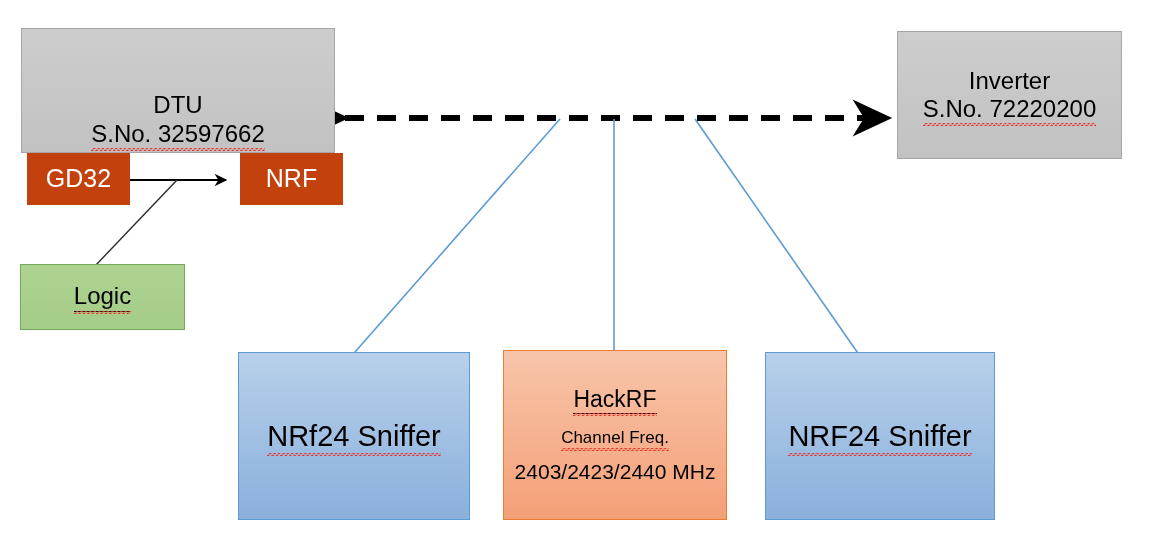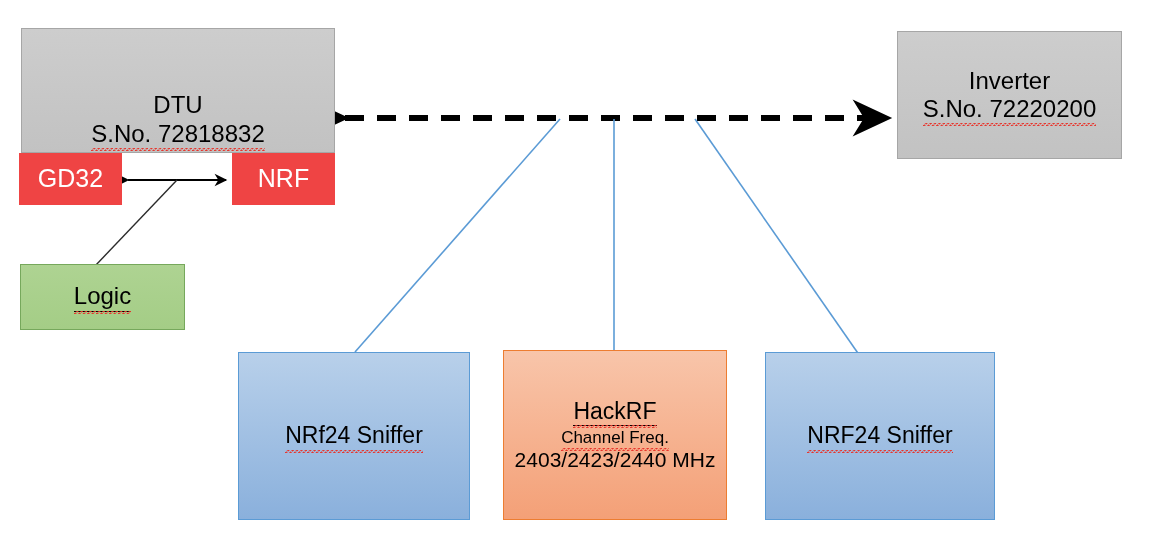--- a/index.html
+++ b/index.html
@@ -15,39 +15,39 @@
   
   .grey{background:linear-gradient(180deg,#cdcdcd 0%,#c2c2c2 100%);
         border:1px solid #a6a6a6;}
   #dtu-box{left:21px;top:28px;width:314px;height:125px;
            justify-content:flex-end;padding-bottom:4px;}
   #inverter-box{left:897px;top:31px;width:225px;height:128px;}
   .grey .l1{font-size:24px;}
   .grey .l2{font-size:24px;}
 
   
-  .chip{background:#ef4444;color:#fff;font-size:25px;
-        display:flex;align-items:center;justify-content:center;}
+  .chip{background:#c2410c;color:#fff;font-size:25px;
+        display:flex;align-items:center;justify-content:center;margin-left:8px;}
   #gd32-box{left:19px;top:153px;width:103px;height:52px;}
   #nrf-box{left:232px;top:153px;width:103px;height:52px;}
 
   
   #logic-box{left:20px;top:264px;width:165px;height:66px;
              background:linear-gradient(180deg,#aed392 0%,#a4cd86 100%);
              border:1px solid #76a85c;font-size:24px;}
 
   
   .blue{background:linear-gradient(180deg,#b8d0ea 0%,#8ab0dc 100%);
         border:1px solid #5b9bd5;}
   .orange{background:linear-gradient(180deg,#f8c5aa 0%,#f4a077 100%);
-          border:1px solid #ed7d31;}
+          border:1px solid #ed7d31;gap:12px;}
   #sniffer-left-box{left:238px;top:352px;width:232px;height:168px;}
   #hackrf-box{left:503px;top:350px;width:224px;height:170px;}
   #sniffer-right-box{left:765px;top:352px;width:230px;height:168px;}
-  .blue .l1,.blue .l2{font-size:23px;}
+  .blue .l1,.blue .l2{font-size:29px;}
   #hackrf-box .l1{font-size:23px;margin-bottom:2px;}
   #hackrf-box .l2{font-size:17px;}
   #hackrf-box .l3{font-size:21px;}
 
   
   .sq{position:relative;display:inline-block;}
   .sq::after{content:"";position:absolute;left:0;right:0;bottom:-3px;height:3px;
     background-image:
       radial-gradient(circle at 1.1px 2.6px, #e8342b 1.05px, transparent 1.2px),
       radial-gradient(circle at 3.3px 0.4px, #e8342b 1.05px, transparent 1.2px);
@@ -75,21 +75,21 @@
 
     <line x1="95" y1="266" x2="177" y2="180" stroke="#2b2b2b" stroke-width="1.4"></line>
 
     <line x1="560" y1="119" x2="355" y2="352" stroke="#5b9bd5" stroke-width="1.6"></line>
     <line x1="614" y1="119" x2="614" y2="351" stroke="#5b9bd5" stroke-width="1.6"></line>
     <line x1="695" y1="119" x2="862" y2="359" stroke="#5b9bd5" stroke-width="1.6"></line>
   </svg>
 
   <div class="box grey" id="dtu-box">
     <div class="l1">DTU</div>
-    <div class="l2"><span class="sq">S.No. 72818832</span></div>
+    <div class="l2"><span class="sq">S.No. 32597662</span></div>
   </div>
 
   <div class="box chip" id="gd32-box">
     <span>GD32</span>
   </div>
 
   <div class="box chip" id="nrf-box">
     <span>NRF</span>
   </div>
 

